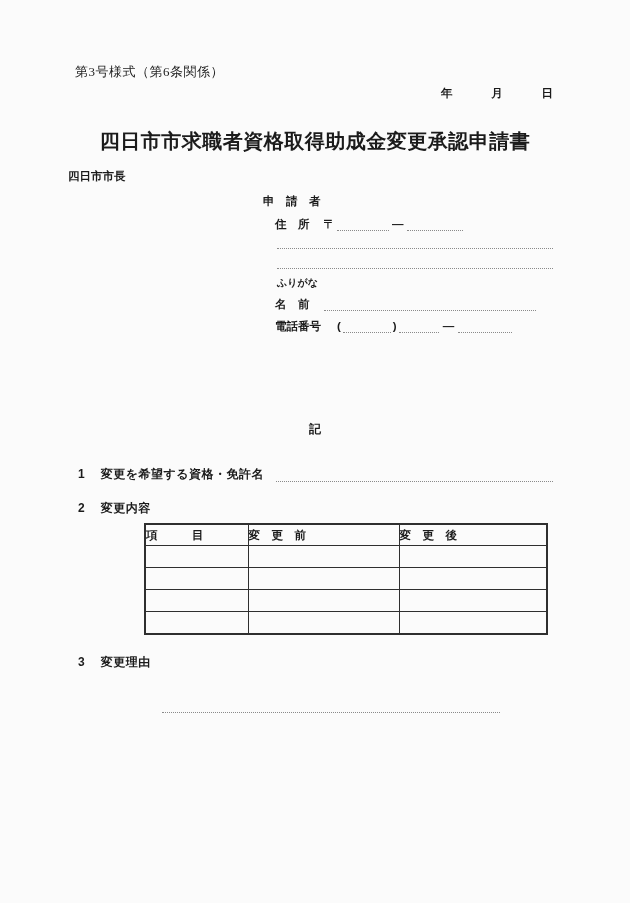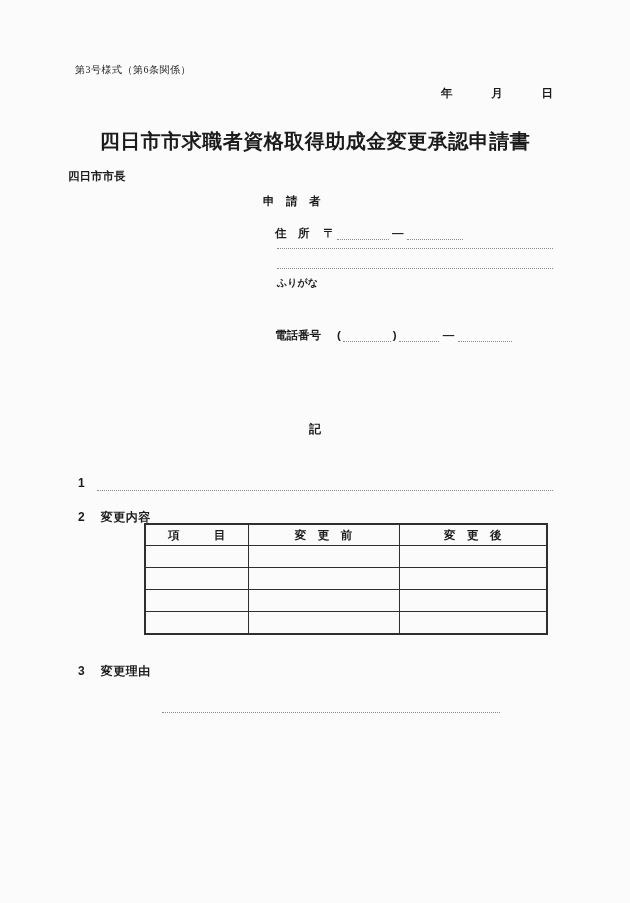--- a/index.html
+++ b/index.html
@@ -4,36 +4,36 @@
 <style>
   html,body{margin:0;padding:0;background:#fbfbfb;}
   .page{
     position:relative;width:630px;height:903px;overflow:hidden;
     background:#fbfbfb;color:#1b1b1b;
     font-family:"Liberation Sans",sans-serif;font-weight:bold;
   }
   .abs{position:absolute;}
   .serif{font-family:"Liberation Serif",serif;font-weight:normal;}
   .dotted{display:inline-block;border-bottom:1.5px dotted #8a8a8a;}
-  .row{display:flex;align-items:flex-end;margin-top:9px;}
+  .row{display:flex;align-items:flex-end;}
   .fs11{font-size:11.5px;line-height:1.25;}
   .fs12{font-size:12px;line-height:1.25;}
   .title{font-size:20px;letter-spacing:0.5px;text-align:center;width:630px;}
   .center{text-align:center;width:630px;}
   table.chg{border-collapse:collapse;table-layout:fixed;width:402px;border:2px solid #2f2f2f;}
-  table.chg th,table.chg td{border:1px solid #2f2f2f;padding:0;font-size:11.5px;text-align:center;vertical-align:middle;}
+  table.chg th,table.chg td{border:1px solid #2f2f2f;padding:0;font-size:11.5px;text-align:left;vertical-align:middle;}
   table.chg th{height:20px;font-weight:bold;}
   table.chg td{height:21px;}
 </style>
 </head>
 <body>
 
 <div class="page" style="background: rgb(251, 251, 251); color: rgb(27, 27, 27);">
 
-  <div class="abs serif" style="left:75px;top:63px;font-size:10px;letter-spacing:0.5px;">第3号様式（第6条関係）</div>
+  <div class="abs serif" style="left:75px;top:63px;font-size:13px;letter-spacing:0.5px;">第3号様式（第6条関係）</div>
 
   <div class="abs fs11" style="left:441px;top:86px;width:112px;display:flex;justify-content:space-between;">
     <span>年</span>
     <span>月</span>
     <span>日</span>
   </div>
 
   <div class="abs title" style="left:0;top:128px;">四日市市求職者資格取得助成金変更承認申請書</div>
 
   <div class="abs fs11" style="left:68px;top:169px;">四日市市長</div>
@@ -46,36 +46,41 @@
     <span class="dotted" style="width:52px;margin-left:2px;"></span>
     <span style="margin:0 3px;">―</span>
     <span class="dotted" style="width:56px;"></span>
   </div>
 
   <div class="abs dotted" style="left:277px;top:232px;width:276px;height:16px;"></div>
   <div class="abs dotted" style="left:277px;top:252px;width:276px;height:16px;"></div>
 
   <div class="abs" style="left:277px;top:276px;font-size:10px;">ふりがな</div>
 
+  <div class="abs row fs11" style="left:275px;top:293px;height:18px;">
+    <span>名　前</span>
+    <span class="dotted" style="width:212px;margin-left:14px;"></span>
+  </div>
 
   <div class="abs row fs11" style="left:275px;top:315px;height:18px;">
     <span>電話番号</span>
     <span style="margin-left:16px;">(</span>
     <span class="dotted" style="width:48px;margin-left:2px;"></span>
     <span style="margin-left:2px;">)</span>
     <span class="dotted" style="width:40px;margin-left:2px;"></span>
     <span style="margin:0 4px;">―</span>
     <span class="dotted" style="width:54px;"></span>
   </div>
 
 
   <div class="abs fs12 center" style="left:0;top:422px;">記</div>
 
   <div class="abs row fs12" style="left:78px;top:464px;width:475px;height:18px;">
     <span>1</span>
+    <span style="margin-left:16px;letter-spacing:0.5px;">変更を希望する資格・免許名</span>
     <span class="dotted" style="flex:1;margin-left:12px;"></span>
   </div>
 
   <div class="abs row fs12" style="left:78px;top:500px;height:16px;">
     <span>2</span>
     <span style="margin-left:16px;letter-spacing:0.5px;text-align:center;">変更内容</span>
   </div>
 
   <div class="abs" style="left:144px;top:523px;">
     <table class="chg">

